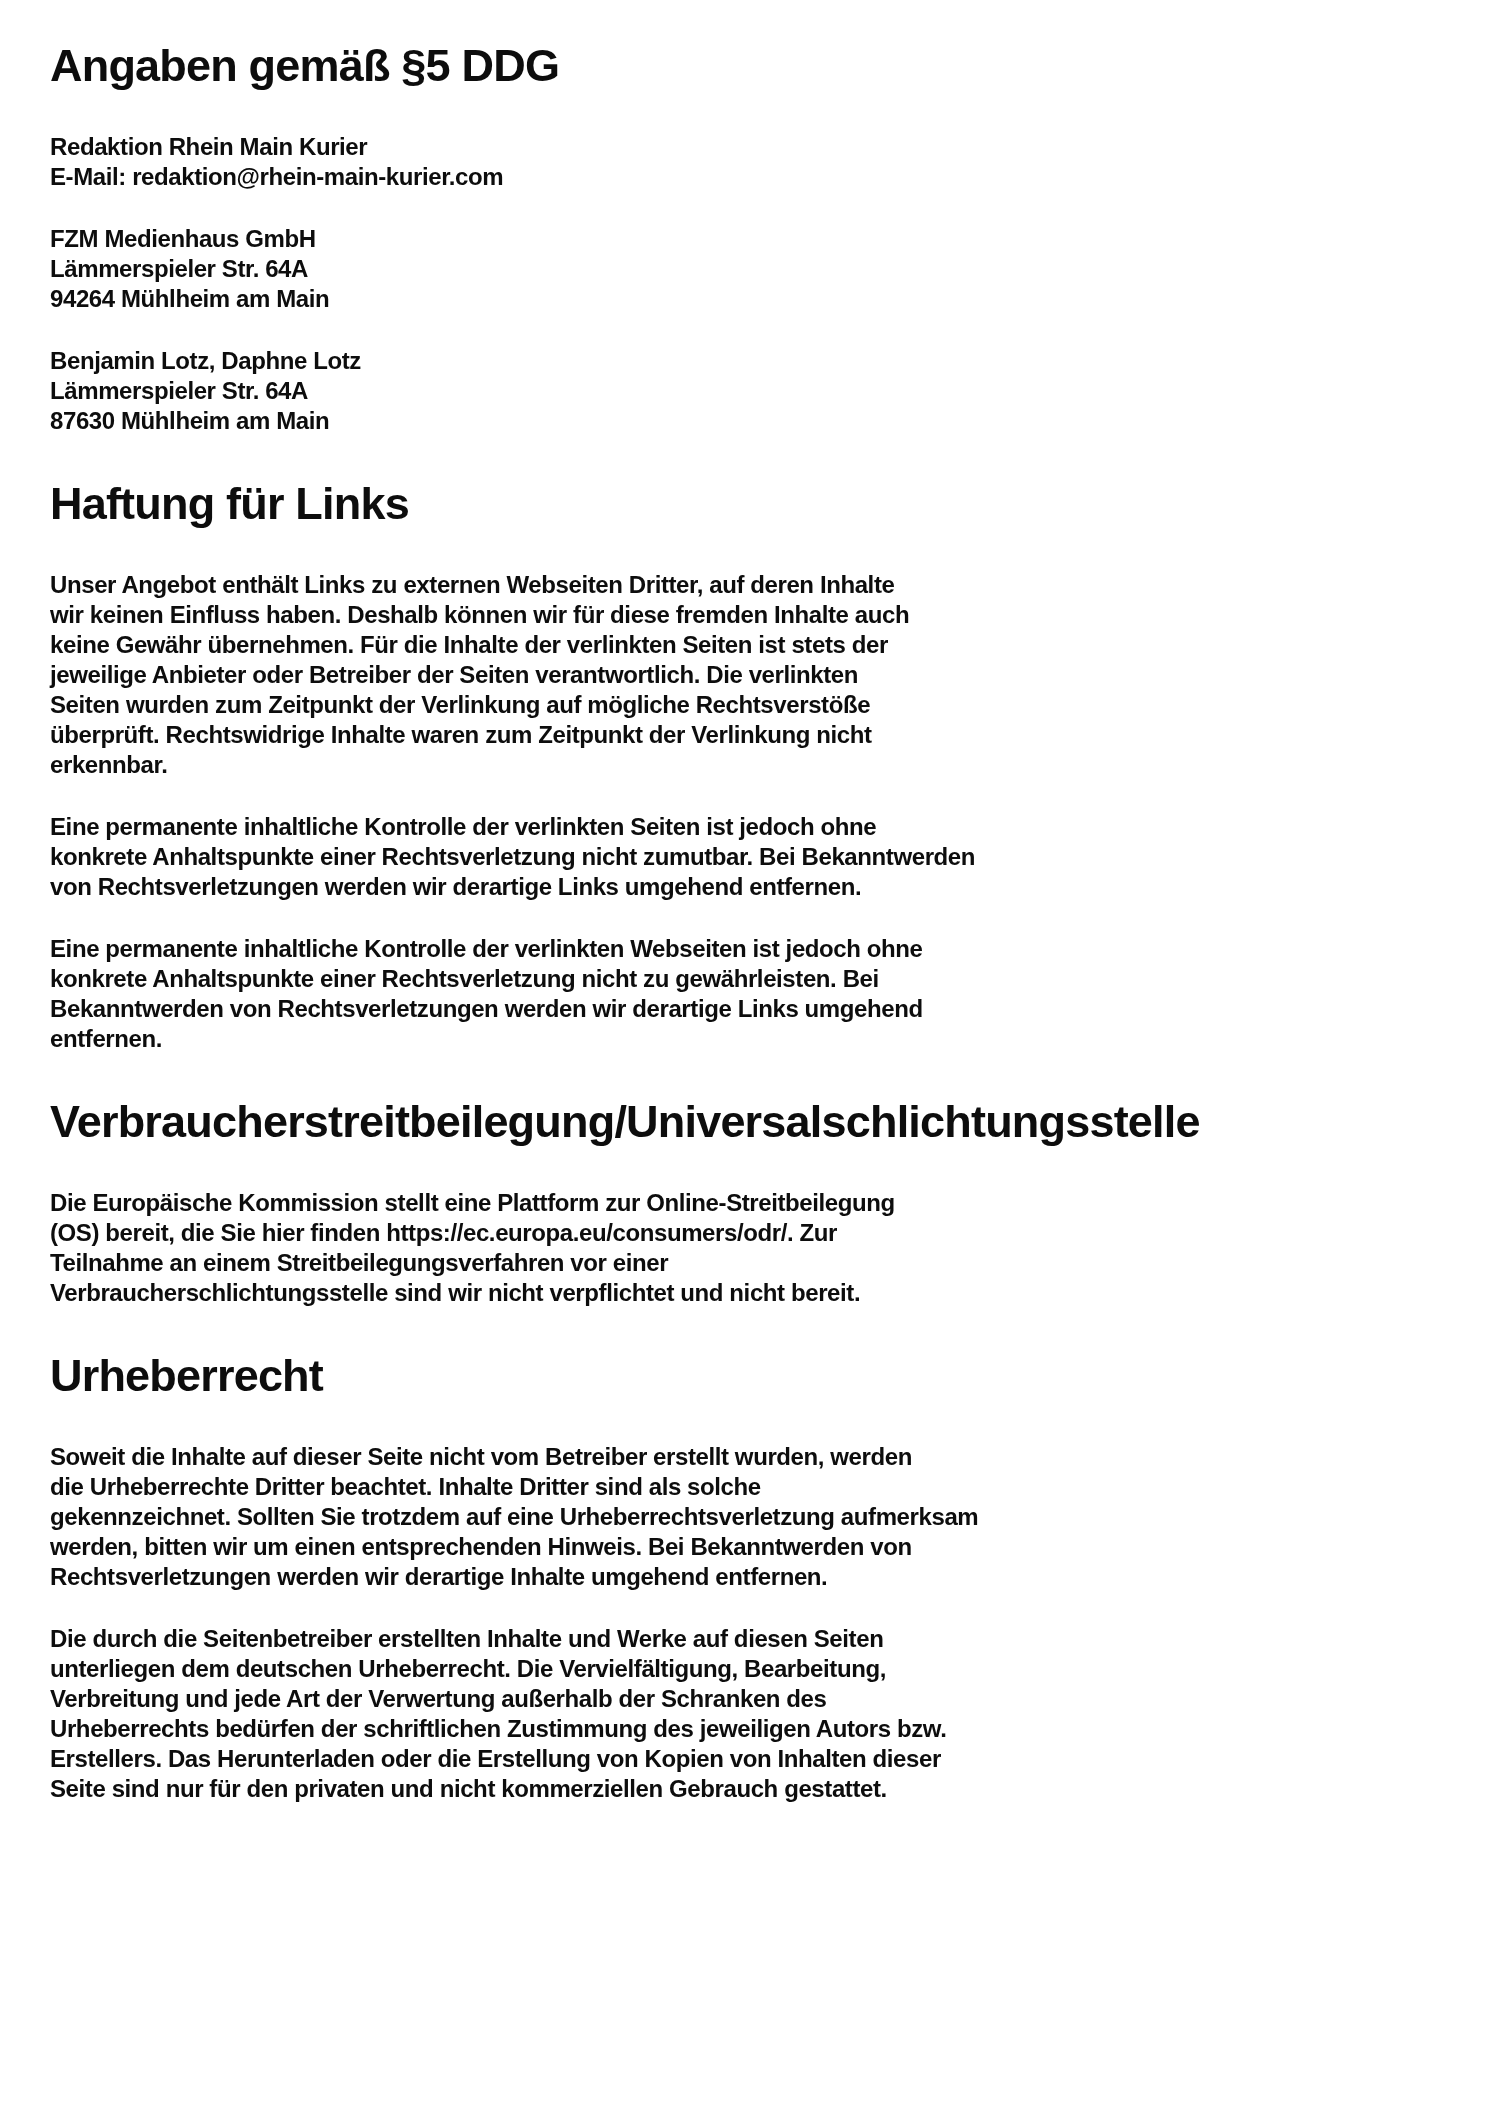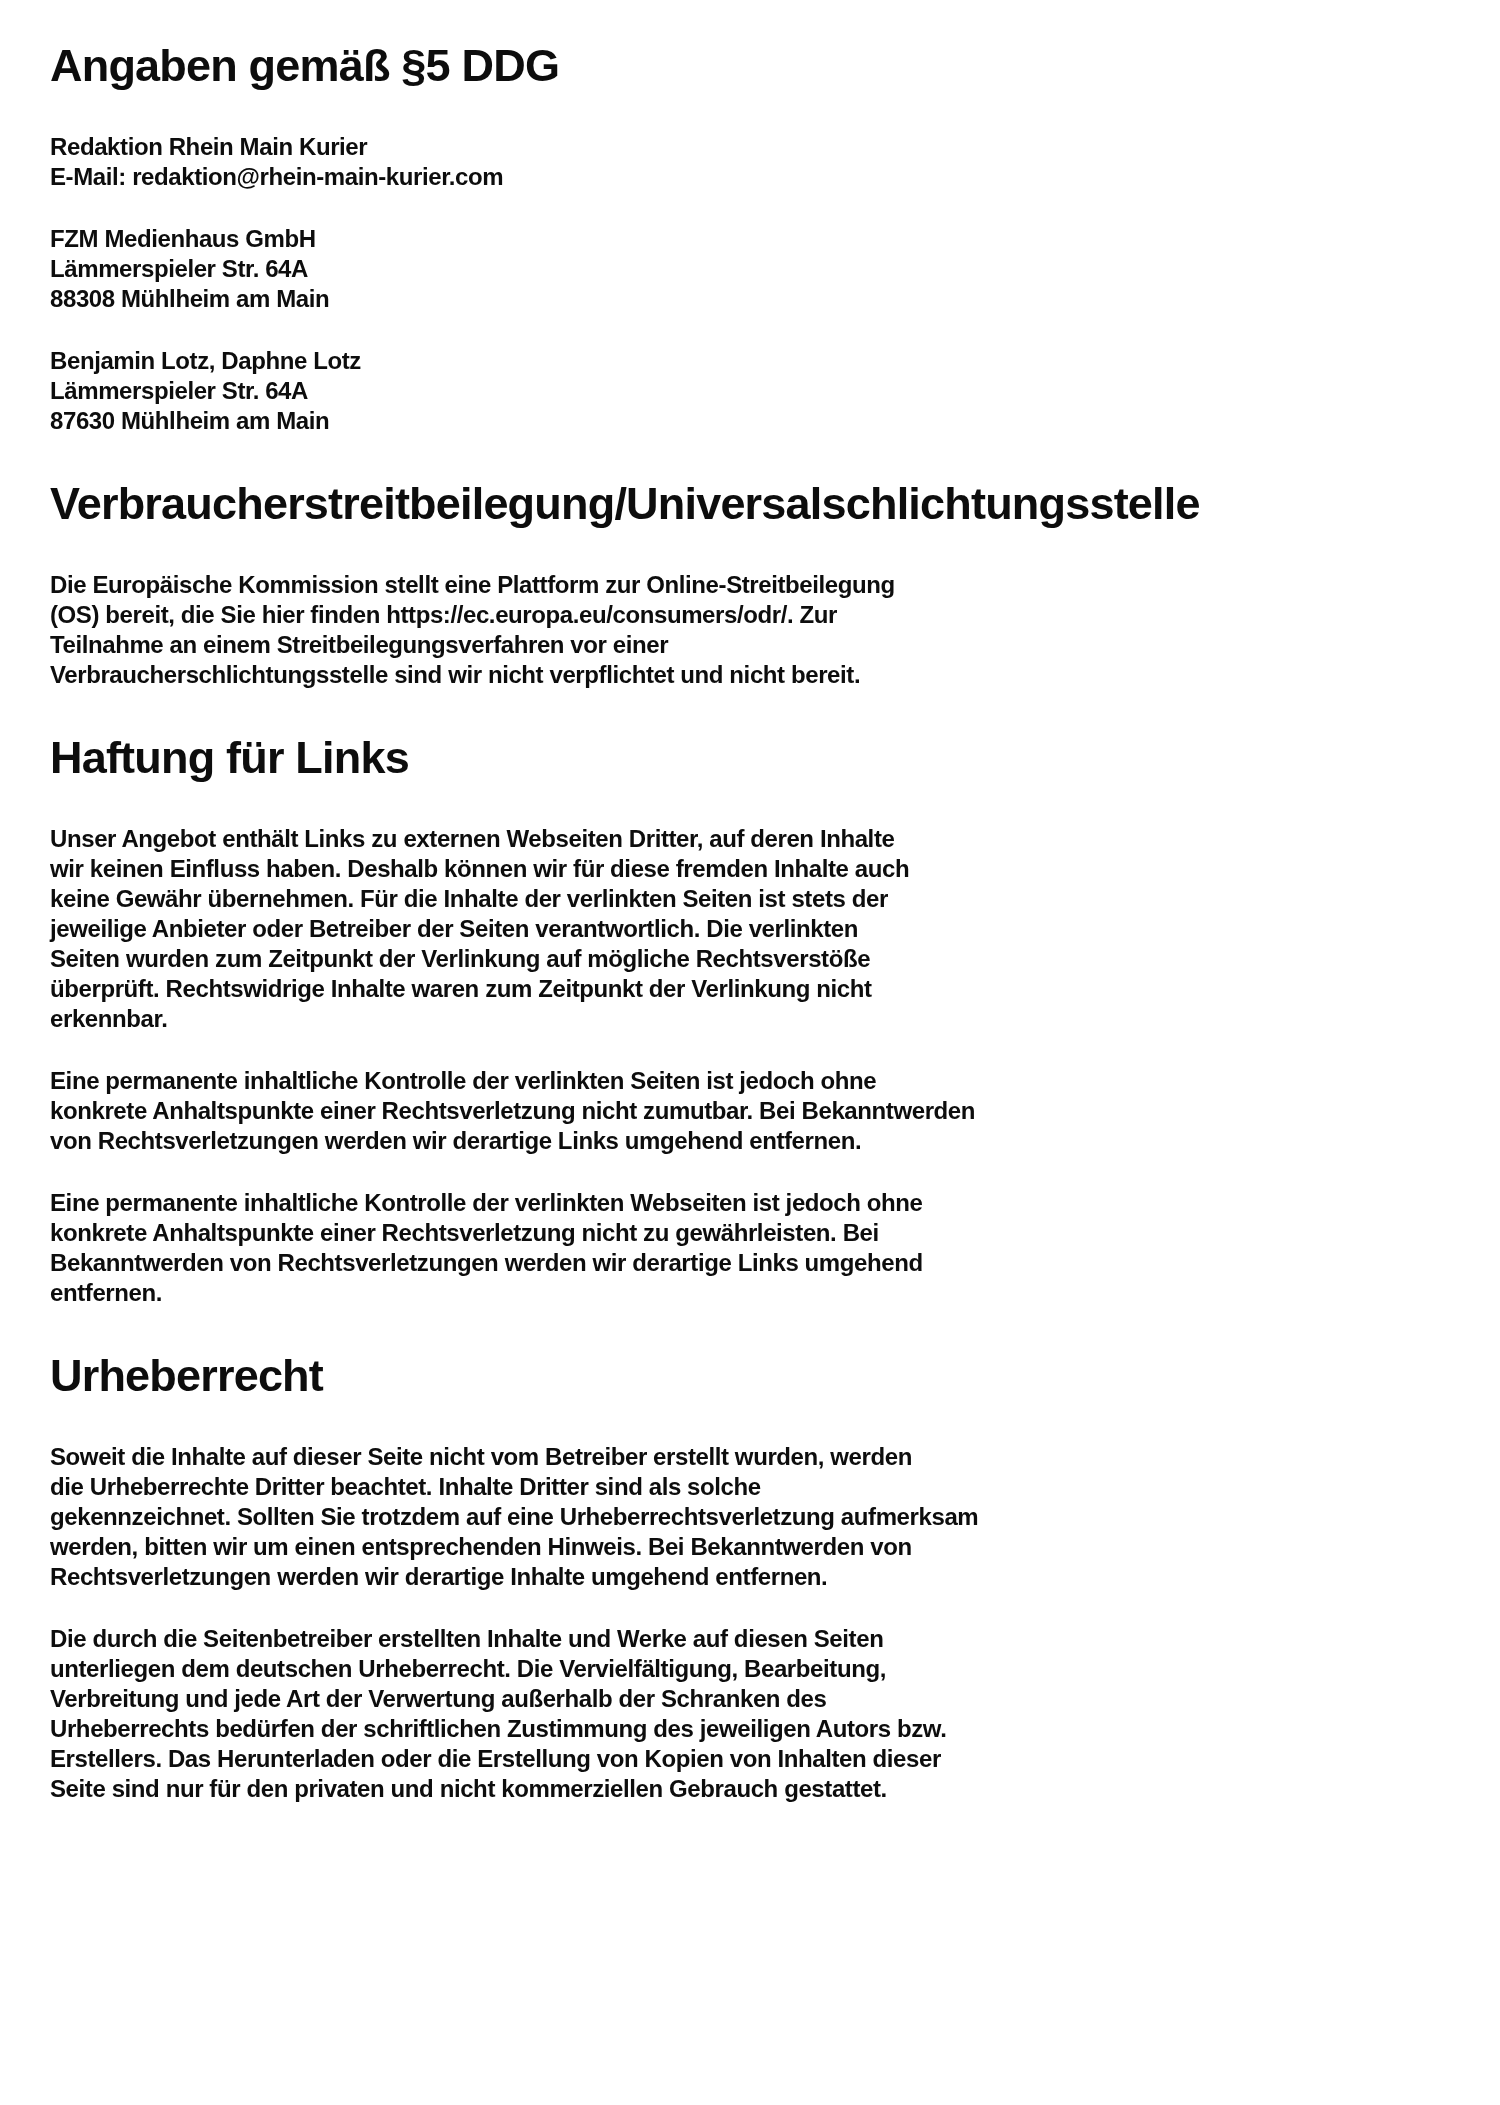--- a/index.html
+++ b/index.html
@@ -41,35 +41,27 @@
 <body>
 
 <main class="page">
 
   <div class="section">
     <h2 class="heading">Angaben gemäß §5 DDG</h2>
     <p class="para">Redaktion Rhein Main Kurier
 E-Mail: redaktion@rhein-main-kurier.com</p>
     <p class="para">FZM Medienhaus GmbH
 Lämmerspieler Str. 64A
-88308 Mühlheim am Main</p>
+94264 Mühlheim am Main</p>
   </div>
 
   <div class="section">
     <p class="para">Benjamin Lotz, Daphne Lotz
 Lämmerspieler Str. 64A
 87630 Mühlheim am Main</p>
-  </div>
-
-  <div class="section">
-    <h2 class="heading">Verbraucherstreitbeilegung/Universalschlichtungsstelle</h2>
-    <p class="para">Die Europäische Kommission stellt eine Plattform zur Online-Streitbeilegung
-(OS) bereit, die Sie hier finden https://ec.europa.eu/consumers/odr/. Zur
-Teilnahme an einem Streitbeilegungsverfahren vor einer
-Verbraucherschlichtungsstelle sind wir nicht verpflichtet und nicht bereit.</p>
   </div>
 
   <div class="section">
     <h2 class="heading">Haftung für Links</h2>
     <p class="para">Unser Angebot enthält Links zu externen Webseiten Dritter, auf deren Inhalte
 wir keinen Einfluss haben. Deshalb können wir für diese fremden Inhalte auch
 keine Gewähr übernehmen. Für die Inhalte der verlinkten Seiten ist stets der
 jeweilige Anbieter oder Betreiber der Seiten verantwortlich. Die verlinkten
 Seiten wurden zum Zeitpunkt der Verlinkung auf mögliche Rechtsverstöße
 überprüft. Rechtswidrige Inhalte waren zum Zeitpunkt der Verlinkung nicht
@@ -77,20 +69,28 @@
     <p class="para">Eine permanente inhaltliche Kontrolle der verlinkten Seiten ist jedoch ohne
 konkrete Anhaltspunkte einer Rechtsverletzung nicht zumutbar. Bei Bekanntwerden
 von Rechtsverletzungen werden wir derartige Links umgehend entfernen.</p>
     <p class="para">Eine permanente inhaltliche Kontrolle der verlinkten Webseiten ist jedoch ohne
 konkrete Anhaltspunkte einer Rechtsverletzung nicht zu gewährleisten. Bei
 Bekanntwerden von Rechtsverletzungen werden wir derartige Links umgehend
 entfernen.</p>
   </div>
 
   <div class="section">
+    <h2 class="heading">Verbraucherstreitbeilegung/Universalschlichtungsstelle</h2>
+    <p class="para">Die Europäische Kommission stellt eine Plattform zur Online-Streitbeilegung
+(OS) bereit, die Sie hier finden https://ec.europa.eu/consumers/odr/. Zur
+Teilnahme an einem Streitbeilegungsverfahren vor einer
+Verbraucherschlichtungsstelle sind wir nicht verpflichtet und nicht bereit.</p>
+  </div>
+
+  <div class="section">
     <h2 class="heading">Urheberrecht</h2>
     <p class="para">Soweit die Inhalte auf dieser Seite nicht vom Betreiber erstellt wurden, werden
 die Urheberrechte Dritter beachtet. Inhalte Dritter sind als solche
 gekennzeichnet. Sollten Sie trotzdem auf eine Urheberrechtsverletzung aufmerksam
 werden, bitten wir um einen entsprechenden Hinweis. Bei Bekanntwerden von
 Rechtsverletzungen werden wir derartige Inhalte umgehend entfernen.</p>
     <p class="para">Die durch die Seitenbetreiber erstellten Inhalte und Werke auf diesen Seiten
 unterliegen dem deutschen Urheberrecht. Die Vervielfältigung, Bearbeitung,
 Verbreitung und jede Art der Verwertung außerhalb der Schranken des
 Urheberrechts bedürfen der schriftlichen Zustimmung des jeweiligen Autors bzw.

